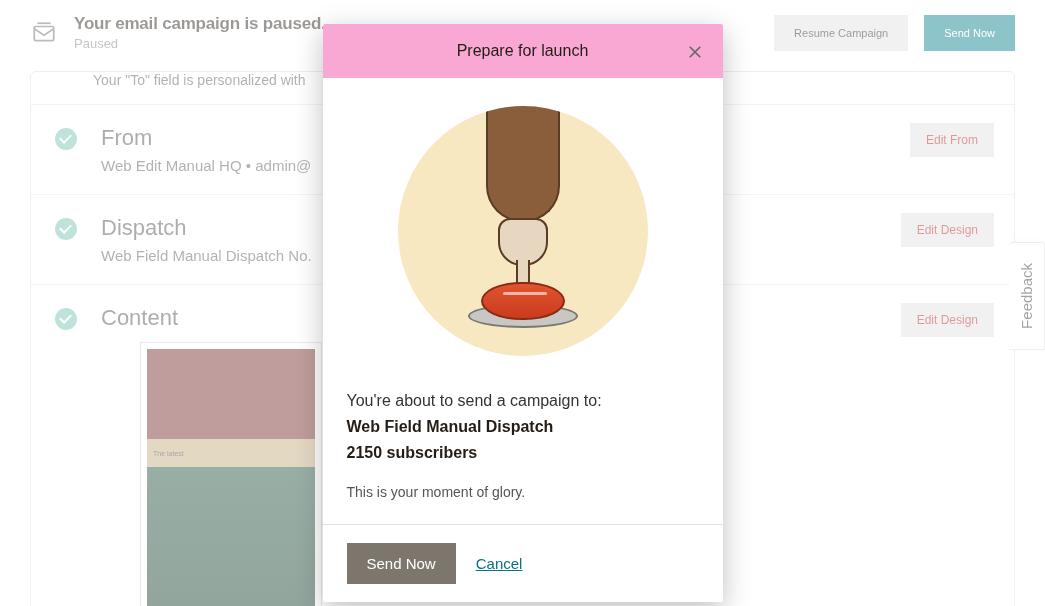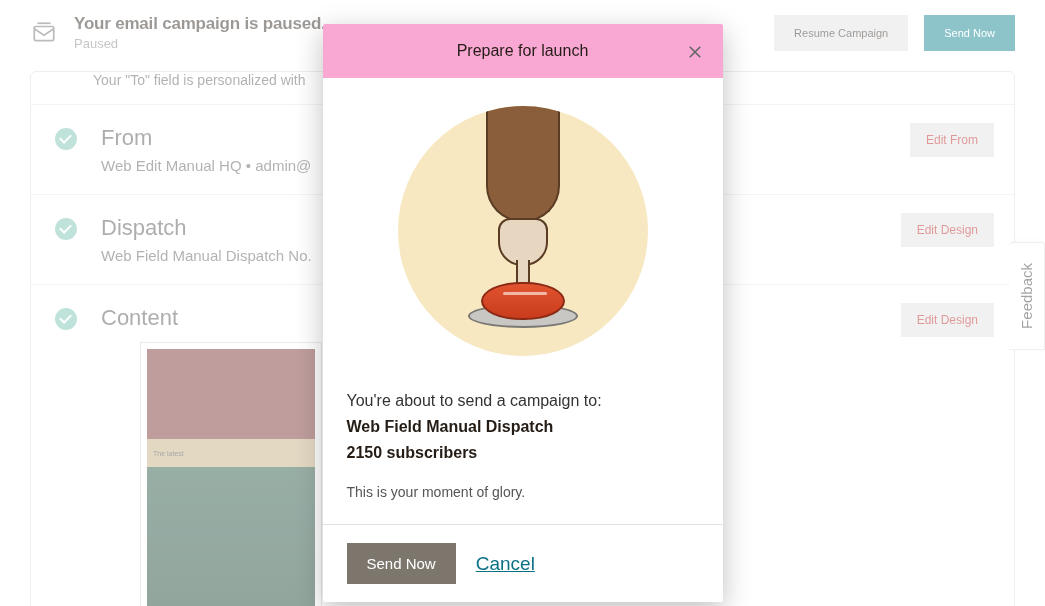--- a/index.html
+++ b/index.html
@@ -178,21 +178,21 @@
     .modal-footer {
       border-top:1px solid #e0e0e0;
       padding: 18px 24px;
       display:flex; align-items:center; gap:20px;
     }
     .modal-send {
       background:#7d766d; color:#fff; border:none;
       padding: 12px 20px; font-size:15px; cursor:pointer;
     }
     .modal-cancel {
-      color:#0b7285; text-decoration:underline; font-size:19px;
+      color:#0b7285; text-decoration:underline; font-size:15px;
       cursor:pointer; background:none; border:none; font-family:inherit;
     }
   </style>
 </head>
 <body>
 
 <div class="status-bar">
   <div class="status-envelope">
     <svg width="26" height="26" viewBox="0 0 24 24" fill="none" stroke="currentColor" stroke-width="1.6">
       <rect x="3" y="6" width="18" height="13" rx="1.5"></rect>

